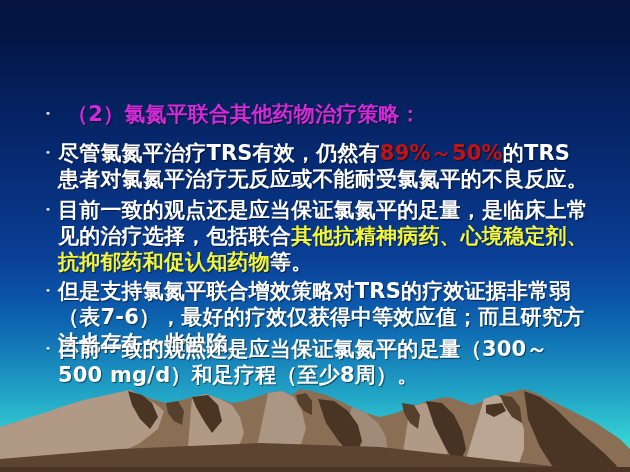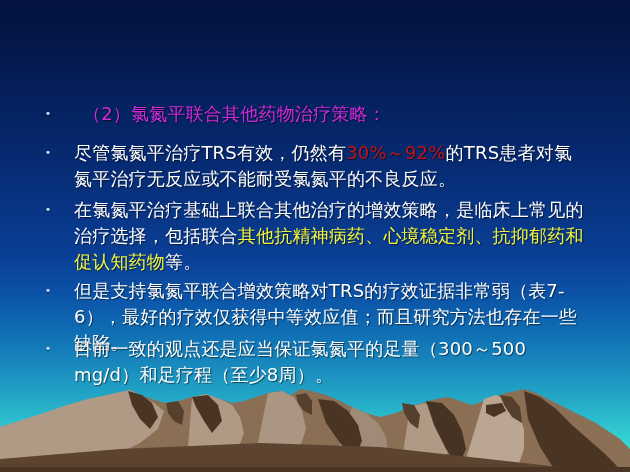--- a/index.html
+++ b/index.html
@@ -58,28 +58,27 @@
     width: 20px;
     text-align: center;
     color: #cfe3ff;
     font-size: 11px;
     line-height: 26px;
     text-shadow: 0 1px 1px rgba(0,0,0,0.6);
     user-select: none;
   }
   .bullet-text {
     flex: 1 1 auto;
-    font-size: 18px;
-    font-weight: normal;
+    font-size: 21px;
+    font-weight: bold;
     line-height: 26px;
     letter-spacing: 0.2px;
     color: #ffffff;
     text-shadow: 1px 1px 1px rgba(0,0,0,0.55);
     padding-right: 30px;
-    margin-left: 16px;
   }
   .c-white   { color: #ffffff; }
   .c-magenta { color: #d42ad8; }
   .c-red     { color: #c01414; }
   .c-yellow  { color: #f2f53c; }
 
   .line1 { position: absolute; left: 38px; top: 101px;  width: 580px; }
   .line2 { position: absolute; left: 38px; top: 140px;  width: 580px; }
   .line3 { position: absolute; left: 38px; top: 197px;  width: 580px; }
   .line4 { position: absolute; left: 38px; top: 278px;  width: 580px; }
@@ -122,26 +121,26 @@
 
     <div class="bullet-row line1">
       <span class="bullet-dot">•</span>
       <span class="bullet-text">
         <span class="indent-sp"></span><span class="c-magenta">（2）氯氮平联合其他药物治疗策略：</span>
       </span>
     </div>
 
     <div class="bullet-row line2">
       <span class="bullet-dot">•</span>
-      <span class="bullet-text"><span class="c-white">尽管氯氮平治疗TRS有效，仍然有</span><span class="c-red">30%～92%</span><span class="c-white">的TRS患者对氯氮平治疗无反应或不能耐受氯氮平的不良反应。</span></span>
+      <span class="bullet-text"><span class="c-white">尽管氯氮平治疗TRS有效，仍然有</span><span class="c-red">89%～50%</span><span class="c-white">的TRS患者对氯氮平治疗无反应或不能耐受氯氮平的不良反应。</span></span>
     </div>
 
     <div class="bullet-row line3">
       <span class="bullet-dot">•</span>
-      <span class="bullet-text"><span class="c-white"> 在氯氮平治疗基础上联合其他治疗的增效策略，是临床上常见的治疗选择，包括联合</span><span class="c-yellow">其他抗精神病药、心境稳定剂、抗抑郁药和促认知药物</span><span class="c-white">等。</span></span>
+      <span class="bullet-text"><span class="c-white"> 目前一致的观点还是应当保证氯氮平的足量，是临床上常见的治疗选择，包括联合</span><span class="c-yellow">其他抗精神病药、心境稳定剂、抗抑郁药和促认知药物</span><span class="c-white">等。</span></span>
     </div>
 
     <div class="bullet-row line4">
       <span class="bullet-dot">•</span>
       <span class="bullet-text"><span class="c-white">但是支持氯氮平联合增效策略对TRS的疗效证据非常弱（表7-6），最好的疗效仅获得中等效应值；而且研究方法也存在一些缺陷。</span></span>
     </div>
 
     <div class="bullet-row line5">
       <span class="bullet-dot">•</span>
       <span class="bullet-text"><span class="c-white">目前一致的观点还是应当保证氯氮平的足量（300～500 mg/d）和足疗程（至少8周）。</span></span>

